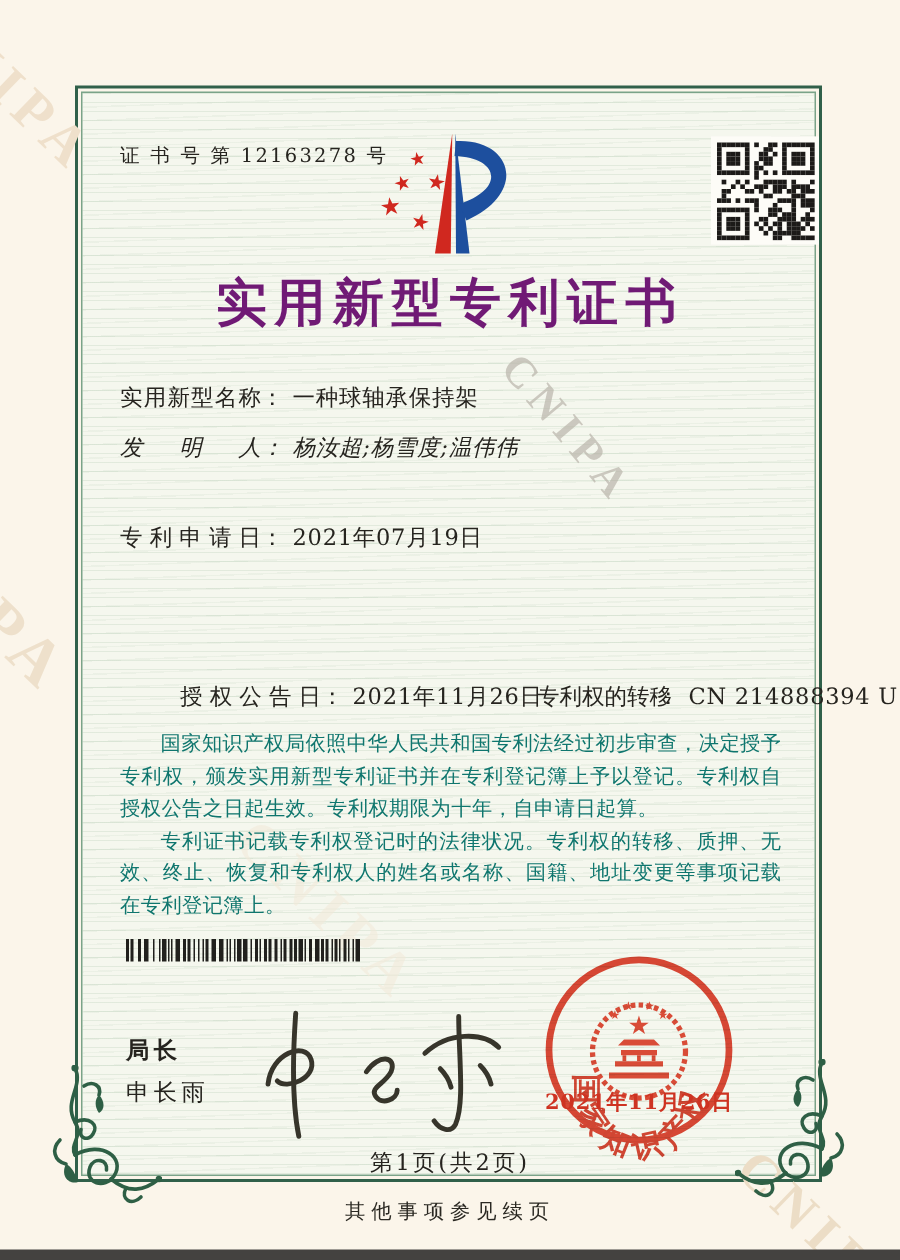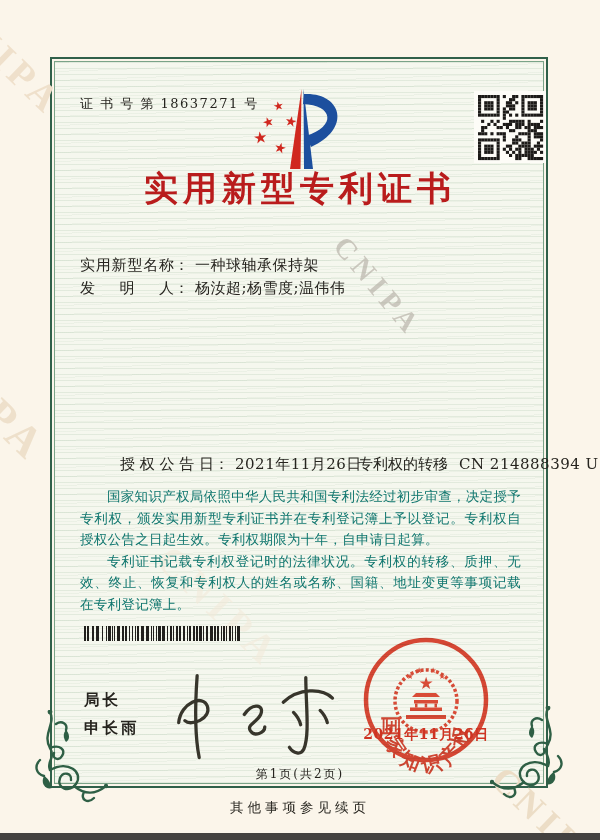--- a/index.html
+++ b/index.html
@@ -27,47 +27,47 @@
     position:absolute; inset:2px; border:1px solid #7aa388;
     background-color:#f5f7ee;
     background-image:
       repeating-linear-gradient(180deg, rgba(110,155,115,.14) 0 1px, rgba(0,0,0,0) 1px 6px),
       repeating-linear-gradient(178deg, rgba(110,155,115,.07) 0 1px, rgba(0,0,0,0) 1px 9px);
   }
   .cert-no{position:absolute; left:80px; top:95px; font-size:13px; letter-spacing:1.5px; z-index:2;}
   .logo{position:absolute; left:240px; top:82px; z-index:2;}
   .qr{position:absolute; left:474px; top:91px; width:72px; height:72px; background:#fdfcf7; z-index:2;}
   .title{
-    position:absolute; left:0; right:0; top:166px; text-align:center;
-    font-size:34px; font-weight:bold; letter-spacing:5px; z-index:2; color:#b91c1c;
+    position:absolute; left:0; right:0; top:179px; text-align:center;
+    font-size:34px; font-weight:bold; letter-spacing:5px; z-index:2; color:#701a75;
   }
   .frow{position:absolute; left:80px; font-size:15px; z-index:2; white-space:nowrap;}
   .flabel{display:inline-block; width:94px; text-align:justify; text-align-last:justify; vertical-align:top;}
   .fcolon{display:inline-block; margin-right:6px;}
   .fvalue{letter-spacing:.5px;}
   .fvalue-sm{font-size:14.5px; letter-spacing:0;}
-  .r1{top:256px;} .r2{top:279px;} .r3{top:314px;} .r4{top:349px;}
+  .r1{top:256px;} .r2{top:289px;font-style:italic;} .r3{top:314px;} .r4{top:349px;}
   .r5{top:385px;} .r6{top:420px;} .r7{top:455px;margin-left:40px;}
   .grant-no{position:absolute; left:238px; top:0;}
   .flabel-5{display:inline-block; width:80px; text-align:justify; text-align-last:justify;}
   .body-text{position:absolute; left:80px; top:486px; width:441px; z-index:2;}
   .body-text p{
     margin:0; text-indent:2em; font-size:13.5px; line-height:21.5px;
     text-align:justify; color:#0f766e; letter-spacing:.3px;
   }
   .barcode{position:absolute; left:84px; top:626px; z-index:2;}
   .sig-title{position:absolute; left:84px; top:690px; font-size:15.5px; font-weight:bold; letter-spacing:3px; z-index:2;text-align:right;}
-  .sig-name{position:absolute; left:84px; top:718px; font-size:15.5px; font-weight:bold; letter-spacing:3px; z-index:2;}
+  .sig-name{position:absolute; left:84px; top:718px; font-size:15.5px; font-weight:normal; letter-spacing:3px; z-index:2;}
   .sig-hand{position:absolute; left:150px; top:662px; z-index:4;}
   .seal{position:absolute; left:351px; top:625px; z-index:5; mix-blend-mode:multiply; opacity:.93;}
   .seal-date{
     position:absolute; left:356px; top:726px; width:140px; text-align:center;
     font-size:14px; font-weight:bold; color:#ce3322; letter-spacing:.5px; z-index:6;
   }
-  .page-no{position:absolute; left:0; right:0; top:766px; text-align:center; font-size:12px; letter-spacing:2px; z-index:2;}
+  .page-no{position:absolute; left:0; right:0; top:766px; text-align:center; font-size:15px; letter-spacing:2px; z-index:2;}
   .note{position:absolute; left:0; right:0; top:799px; text-align:center; font-size:13.5px; letter-spacing:4px; z-index:2; color:#2a2822;}
   .flourish{position:absolute; z-index:6;}
   .flourish-l{left:26px; top:710px;}
   .flourish-r{left:490px; top:706px; transform:scaleX(-1);}
   .scan-edge{position:absolute; left:0; right:0; top:833px; height:7px; background:#444240; z-index:7;}
 </style>
 </head>
 <body>
 
 <div class="page">
@@ -75,21 +75,21 @@
   <div class="wm wm1">CNIPA</div>
   <div class="wm wm2">CNIPA</div>
   <div class="wm wm3">CNIPA</div>
   <div class="wm wm4">CNIPA</div>
   <div class="wm wm5">CNIPA</div>
 
   <div class="frame">
     <div class="frame-inner"></div>
   </div>
 
-  <div class="cert-no">证 书 号 第 18637271 号</div>
+  <div class="cert-no">证 书 号 第 12163278 号</div>
 
   <svg class="logo" width="118" height="92" viewBox="0 0 118 92">
     <g fill="#d0281f" font-family="'DejaVu Sans',sans-serif">
       <text x="34" y="29" font-size="12" transform="rotate(-12 34 29)">★</text>
       <text x="44" y="43" font-size="14" transform="rotate(10 44 43)">★</text>
       <text x="24" y="46" font-size="13" transform="rotate(-18 24 46)">★</text>
       <text x="14" y="62" font-size="16" transform="rotate(-8 14 62)">★</text>
       <text x="33" y="69" font-size="14" transform="rotate(14 33 69)">★</text>
     </g>
     <polygon points="61.5,7 50,87 60.5,87" fill="#d0281f"></polygon>
@@ -332,20 +332,23 @@
       </svg></div>
 
   <div class="title">实用新型专利证书</div>
 
   <div class="frow r1">
     <span class="flabel">实用新型名称</span><span class="fcolon">：</span><span class="fvalue">一种球轴承保持架</span>
   </div>
   <div class="frow r2">
     <span class="flabel">发明人</span><span class="fcolon">：</span><span class="fvalue">杨汝超;杨雪度;温伟伟</span>
   </div>
+  <div class="frow r4">
+    <span class="flabel">专利申请日</span><span class="fcolon">：</span><span class="fvalue">2021年07月19日</span>
+  </div>
   <div class="frow r7">
     <span class="flabel">授权公告日</span><span class="fcolon">：</span><span class="fvalue">2021年11月26日</span>
     <span class="grant-no"><span class="flabel-5">专利权的转移</span><span class="fcolon">：</span><span class="fvalue">CN 214888394 U</span></span>
   </div>
 
   <div class="body-text">
     <p>国家知识产权局依照中华人民共和国专利法经过初步审查，决定授予专利权，颁发实用新型专利证书并在专利登记簿上予以登记。专利权自授权公告之日起生效。专利权期限为十年，自申请日起算。</p>
     <p>专利证书记载专利权登记时的法律状况。专利权的转移、质押、无效、终止、恢复和专利权人的姓名或名称、国籍、地址变更等事项记载在专利登记簿上。</p>
   </div>
 

